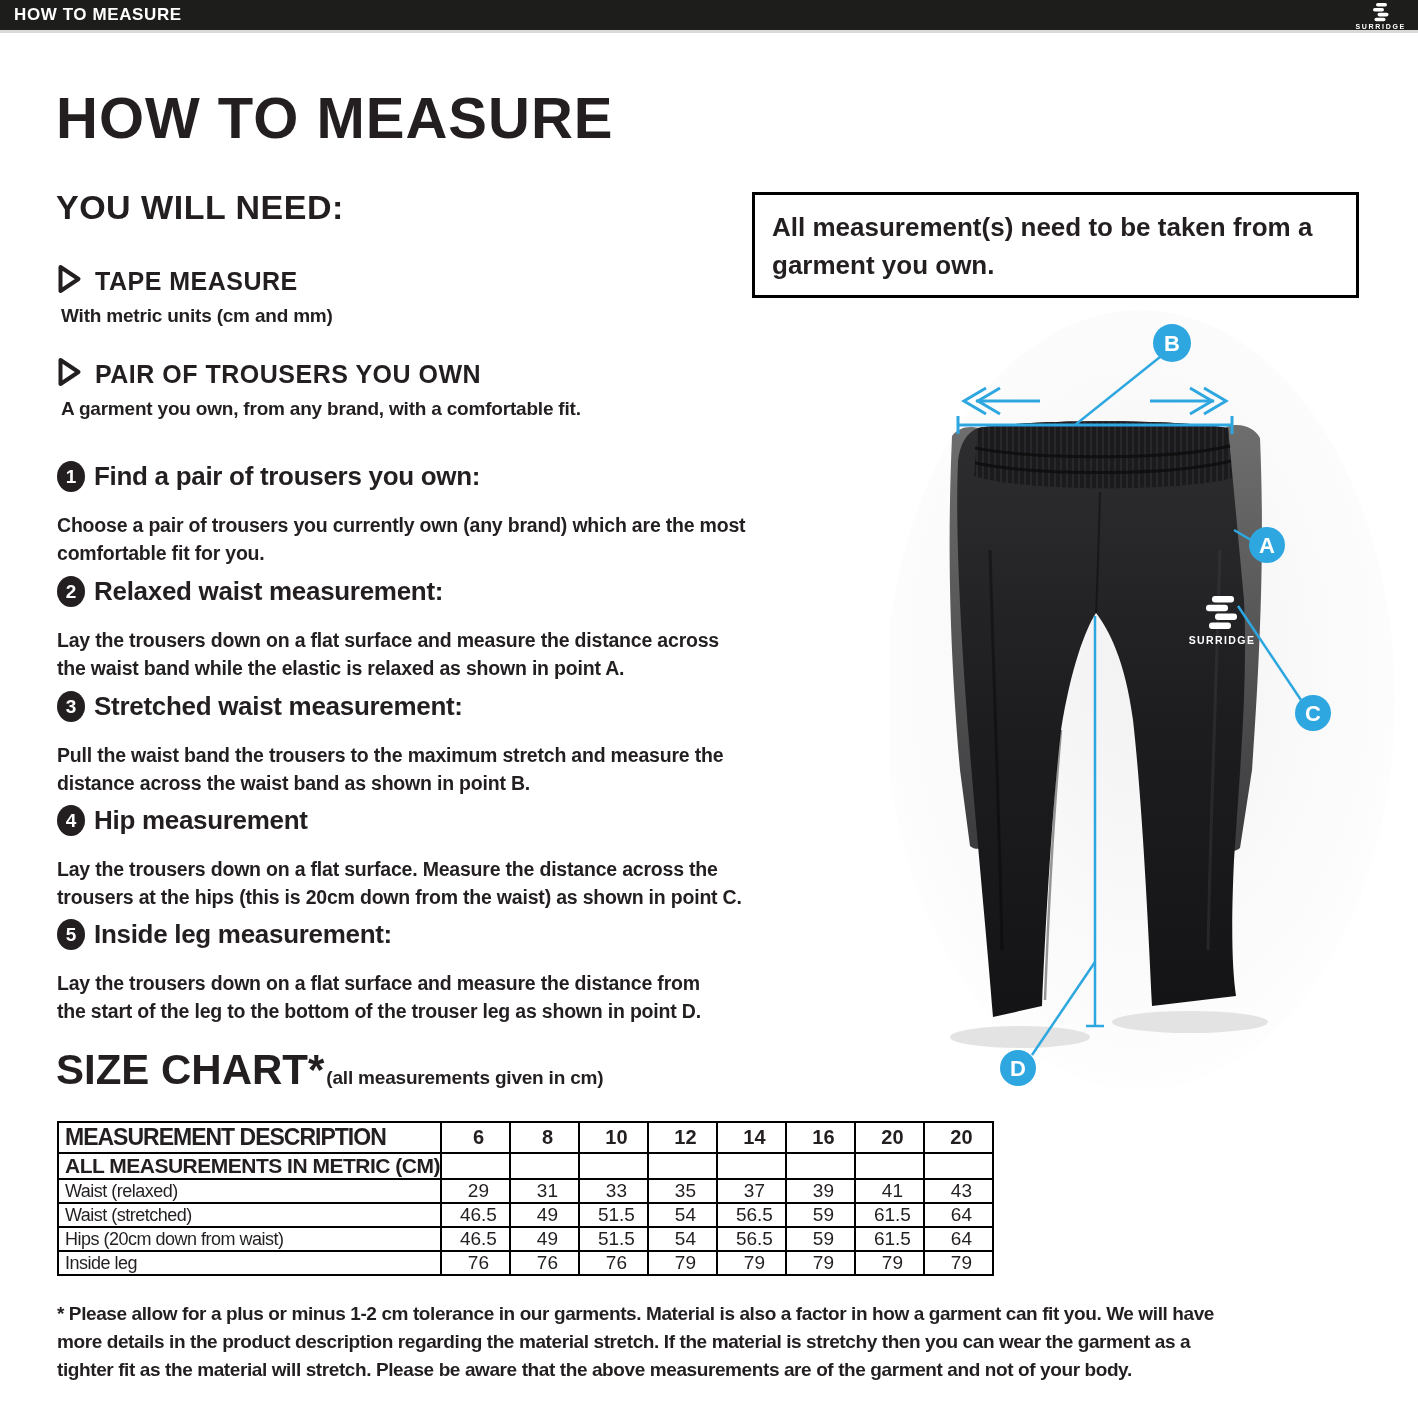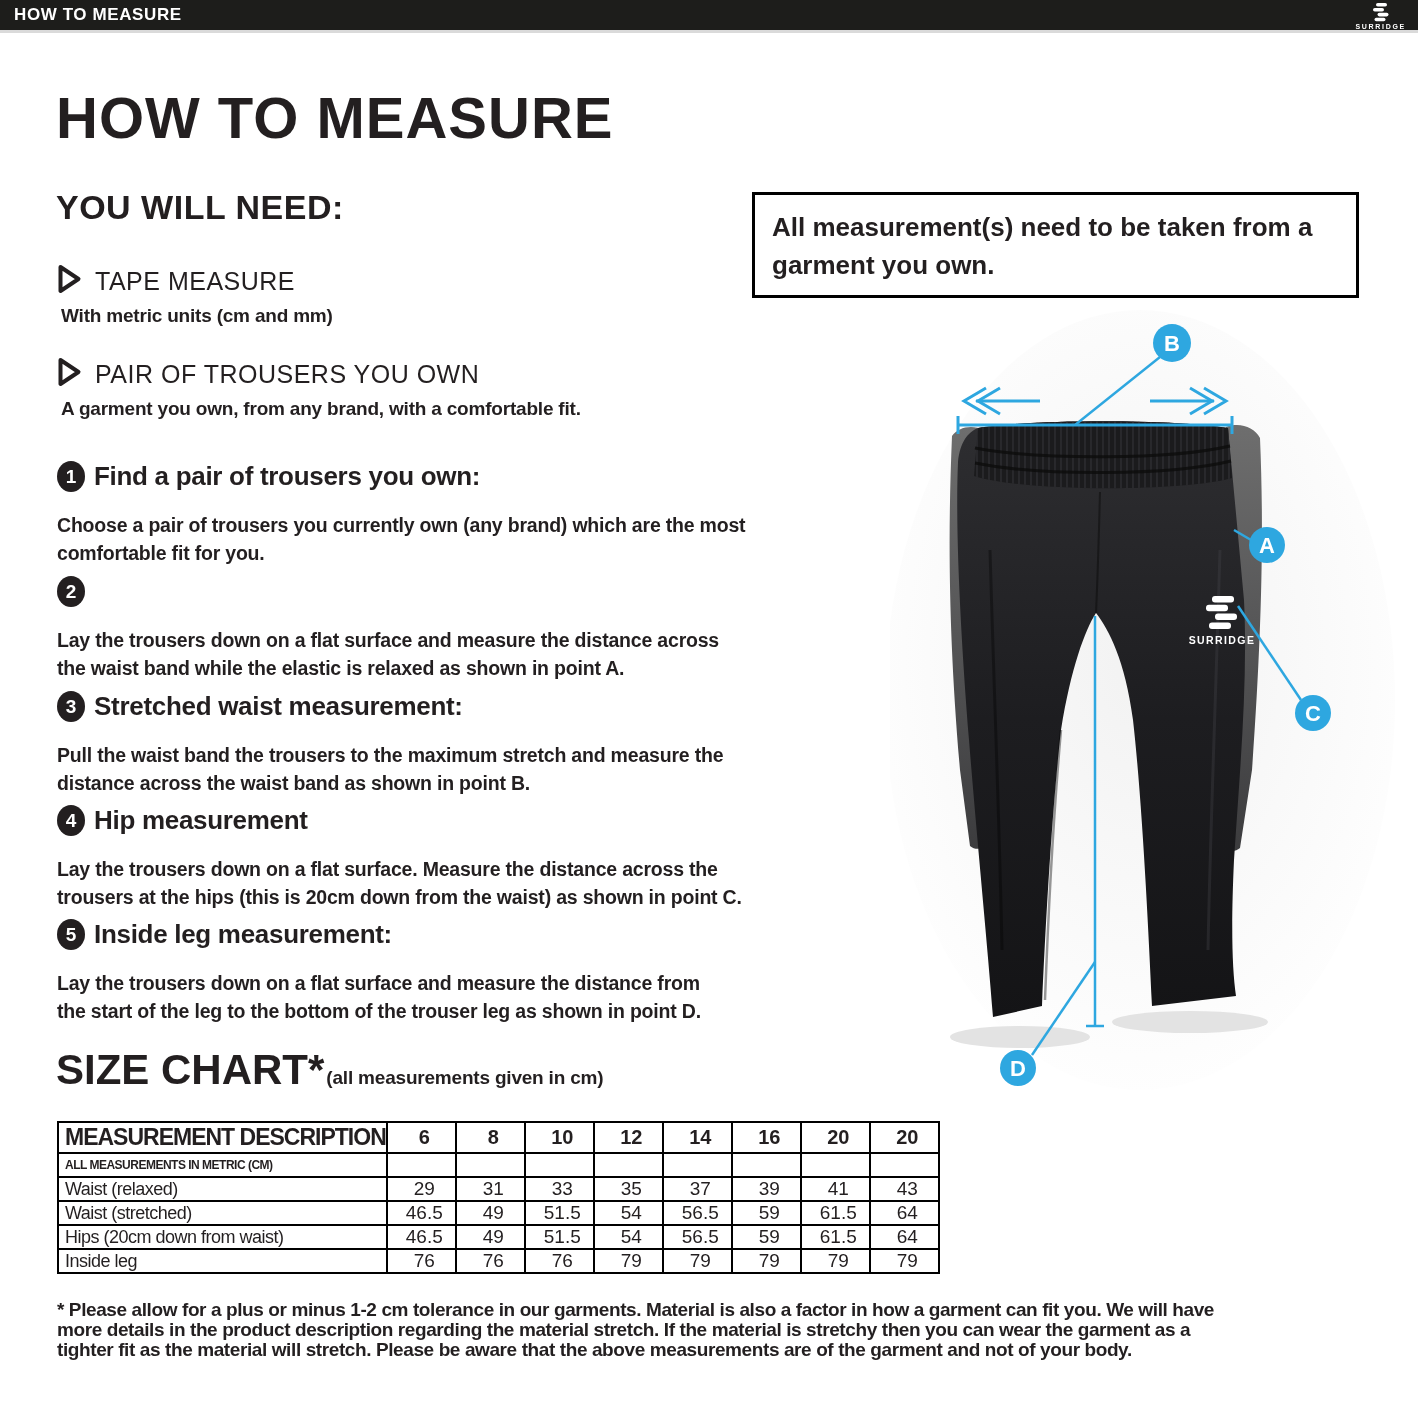--- a/index.html
+++ b/index.html
@@ -10,21 +10,21 @@
     display:flex;align-items:center;justify-content:space-between;box-sizing:border-box;
     padding:0 12px 0 14px;border-bottom:3px solid #dadada;}
   .topbar-title{color:#fff;font-size:17px;font-weight:bold;letter-spacing:.6px;}
   .brand{display:flex;flex-direction:column;align-items:center;line-height:1;margin-top:2px;}
   .brand-name{color:#fff;font-size:7px;font-weight:bold;letter-spacing:1.7px;margin-top:1px;}
   
   .h1{left:56px;top:84px;font-size:58px;font-weight:bold;letter-spacing:1px;}
   .h2{left:56px;top:188px;font-size:34px;font-weight:bold;letter-spacing:.5px;}
   .req{left:57px;}
   .req-head{display:flex;align-items:center;gap:13px;}
-  .req-label{font-size:25px;font-weight:normal;letter-spacing:.5px;}
+  .req-label{font-size:25px;font-weight:bold;letter-spacing:.5px;}
   .req-desc{font-size:19px;font-weight:bold;letter-spacing:-.2px;margin:7px 0 0 4px;}
   .step{left:57px;width:790px;}
   .step-head{display:flex;align-items:center;gap:9px;}
   .step-num{width:28px;height:31px;border-radius:50%;background:#231f20;color:#fff;
     display:flex;align-items:center;justify-content:center;font-size:19px;font-weight:bold;flex:0 0 28px;}
   .step-title{font-size:26px;font-weight:bold;letter-spacing:-.3px;}
   .step-body{margin-top:19px;font-size:19.5px;font-weight:bold;line-height:28px;
     letter-spacing:-.2px;white-space:pre-line;}
   
   .notebox{left:752px;top:192px;width:607px;height:106px;border:3px solid #000;
@@ -33,25 +33,25 @@
   .sc-head{left:56px;top:1046px;display:flex;align-items:baseline;gap:2px;}
   .sc-title{font-size:42px;font-weight:bold;letter-spacing:0;}
   .sc-sub{font-size:19px;font-weight:bold;letter-spacing:-.2px;}
   table.size{left:57px;top:1121px;position:absolute;border-collapse:collapse;table-layout:fixed;background:#fff;}
   table.size td{border:2px solid #000;padding:0 0 0 6px;box-sizing:border-box;overflow:hidden;white-space:nowrap;}
   td.c{text-align:center;padding:0;}
   .col-desc{width:296px;}
   .col-sz{width:69px;}
   tr.hdr td{height:31px;font-size:23px;font-weight:bold;letter-spacing:-1px;}
   tr.hdr td.c{font-size:20px;letter-spacing:0;}
-  tr.metric td{height:24px;font-size:12px;font-weight:bold;letter-spacing:-.5px;}
+  tr.metric td{height:24px;font-size:21px;font-weight:bold;letter-spacing:-.5px;}
   tr.data td{height:24px;font-size:18px;letter-spacing:-.5px;}
   tr.data td.c{font-size:19px;letter-spacing:0;}
   
-  .footnote{left:57px;top:1300px;width:1330px;font-size:19px;font-weight:bold;line-height:20px;
+  .footnote{left:57px;top:1300px;width:1330px;font-size:19px;font-weight:bold;line-height:28px;
     letter-spacing:-.4px;white-space:pre-line;}
   .tri{display:inline-block;}
 </style>
 </head>
 <body>
 
 <div class="topbar">
   <span class="topbar-title">HOW TO MEASURE</span>
   <span class="brand">
     <svg width="17" height="19" viewBox="0 0 17 19">
@@ -97,20 +97,21 @@
   <div class="step-head">
     <span class="step-num">1</span>
     <span class="step-title">Find a pair of trousers you own:</span>
   </div>
   <div class="step-body">Choose a pair of trousers you currently own (any brand) which are the most
 comfortable fit for you.</div>
 </div>
 <div class="abs step" style="top:576px;">
   <div class="step-head">
     <span class="step-num">2</span>
+    <span class="step-title">Relaxed waist measurement:</span>
   </div>
   <div class="step-body">Lay the trousers down on a flat surface and measure the distance across
 the waist band while the elastic is relaxed as shown in point A.</div>
 </div>
 <div class="abs step" style="top:691px;">
   <div class="step-head">
     <span class="step-num">3</span>
     <span class="step-title">Stretched waist measurement:</span>
   </div>
   <div class="step-body">Pull the waist band the trousers to the maximum stretch and measure the

